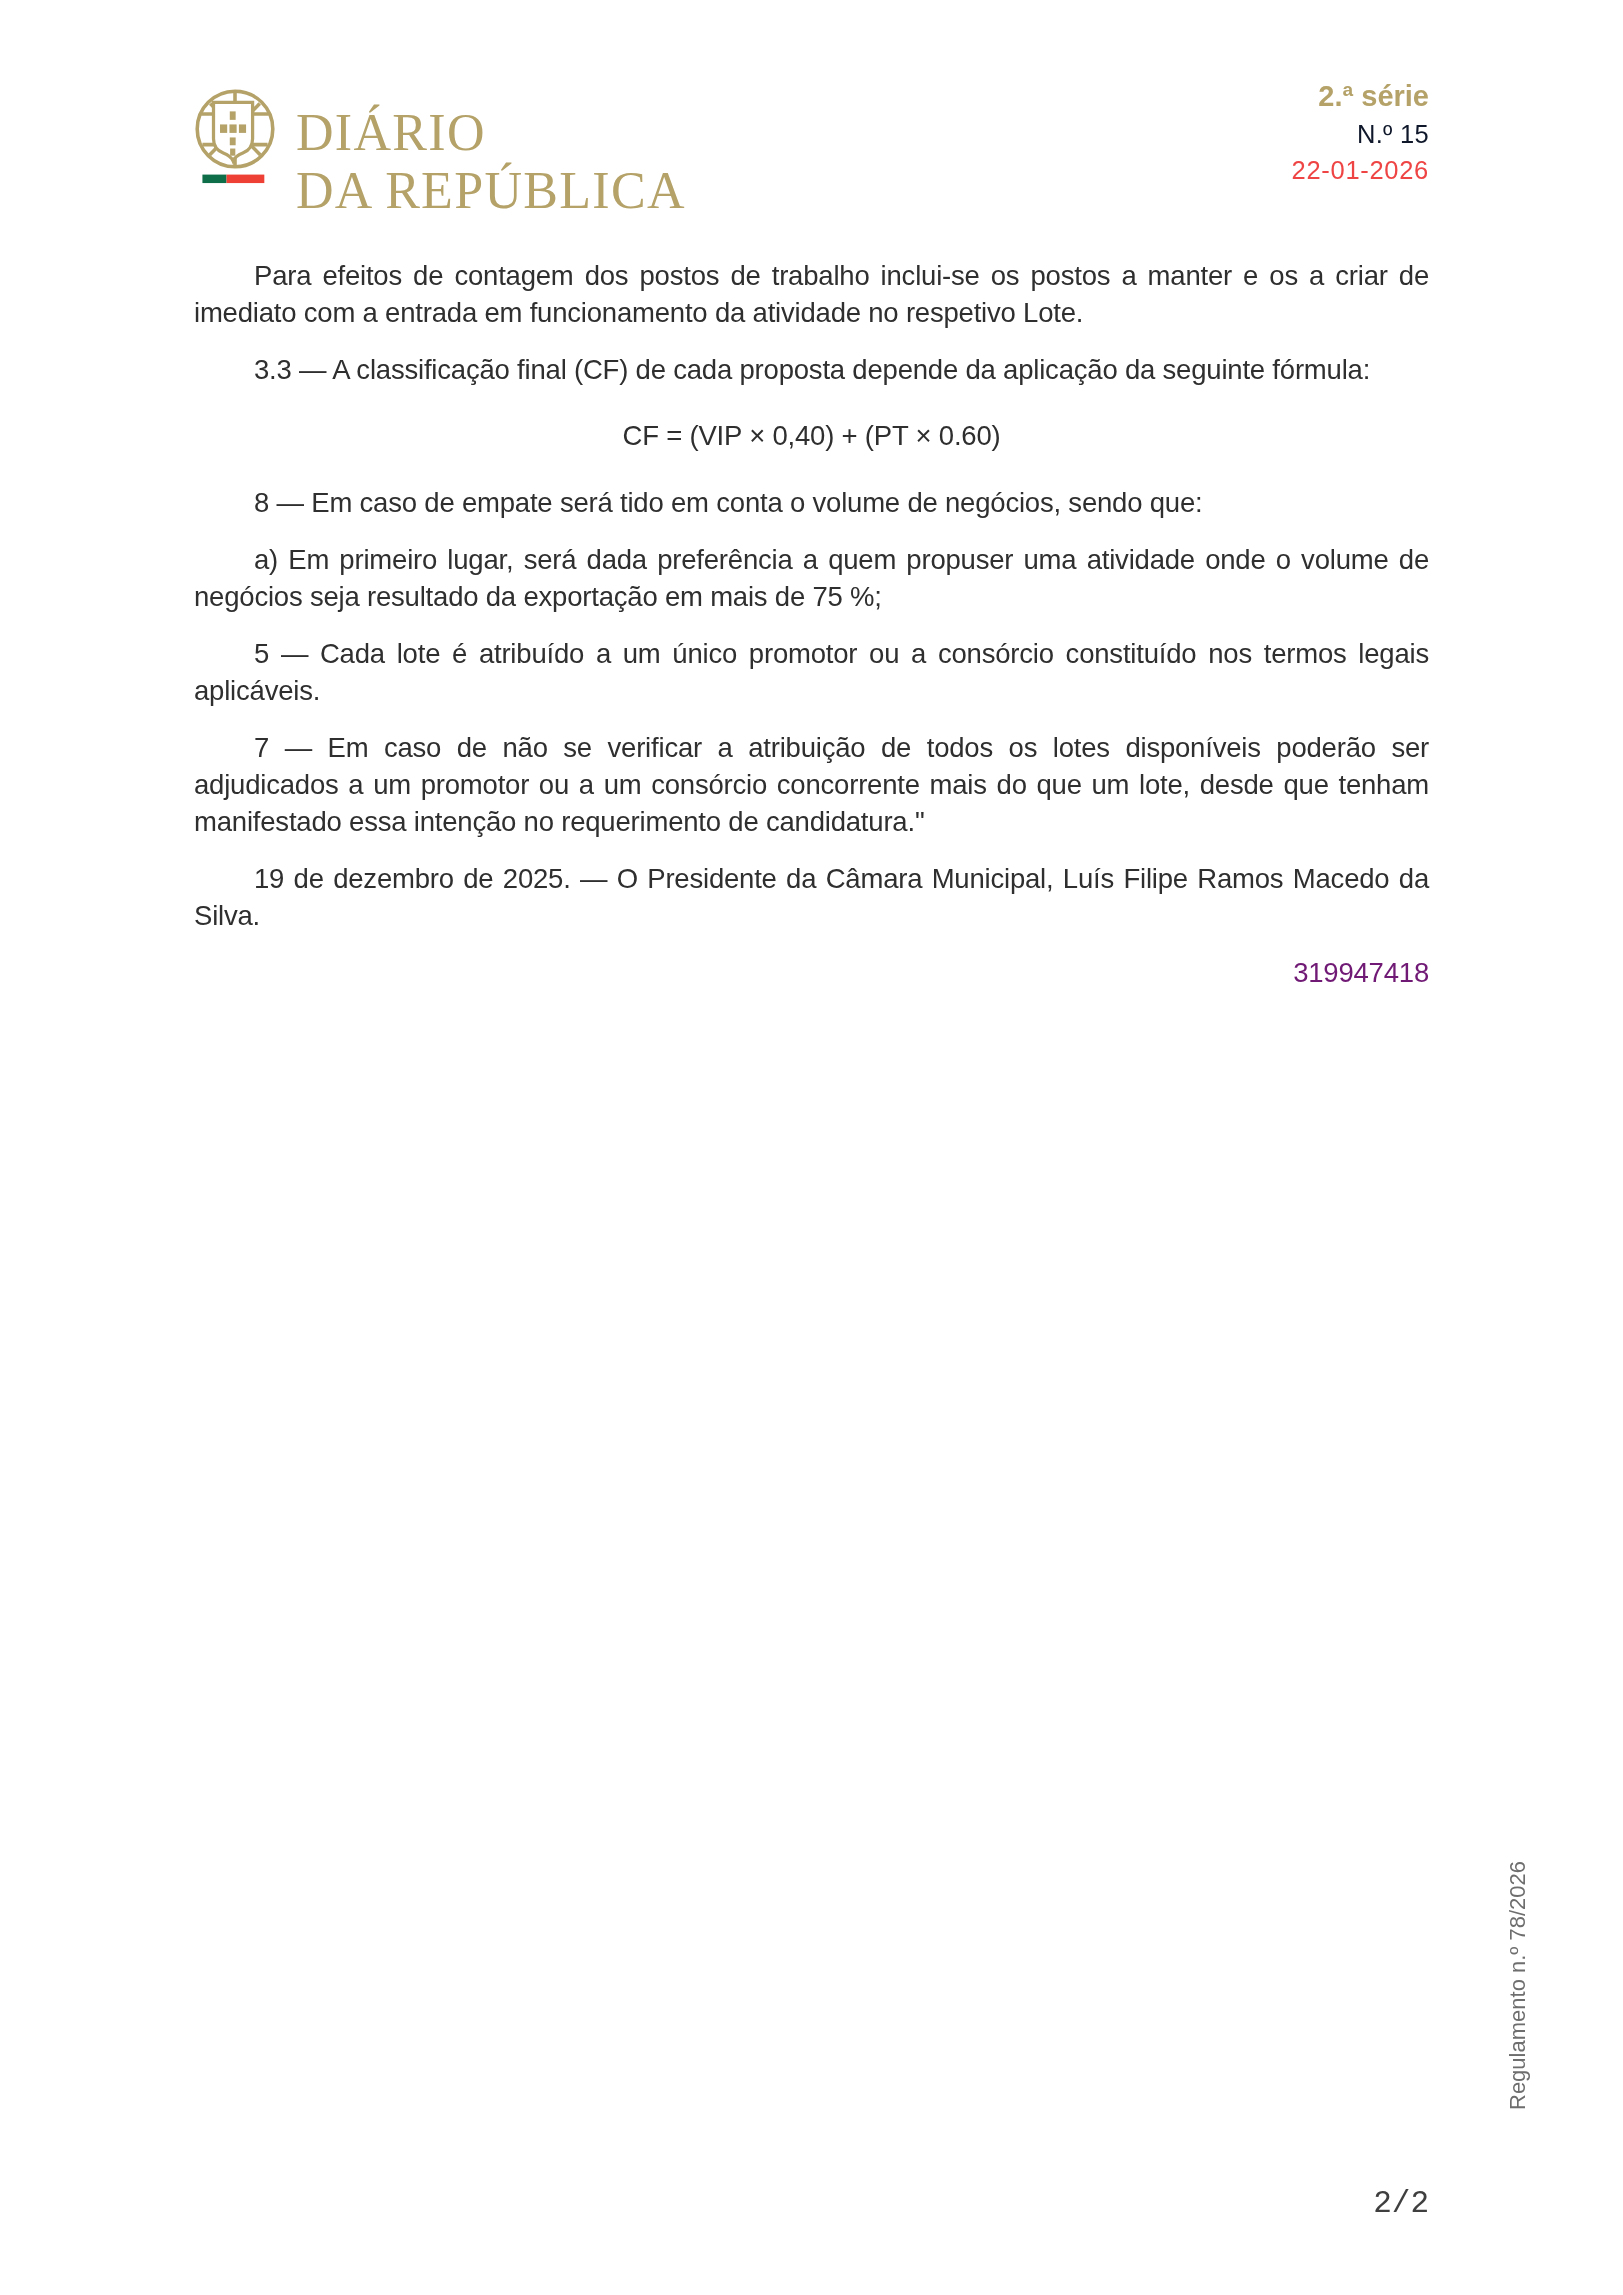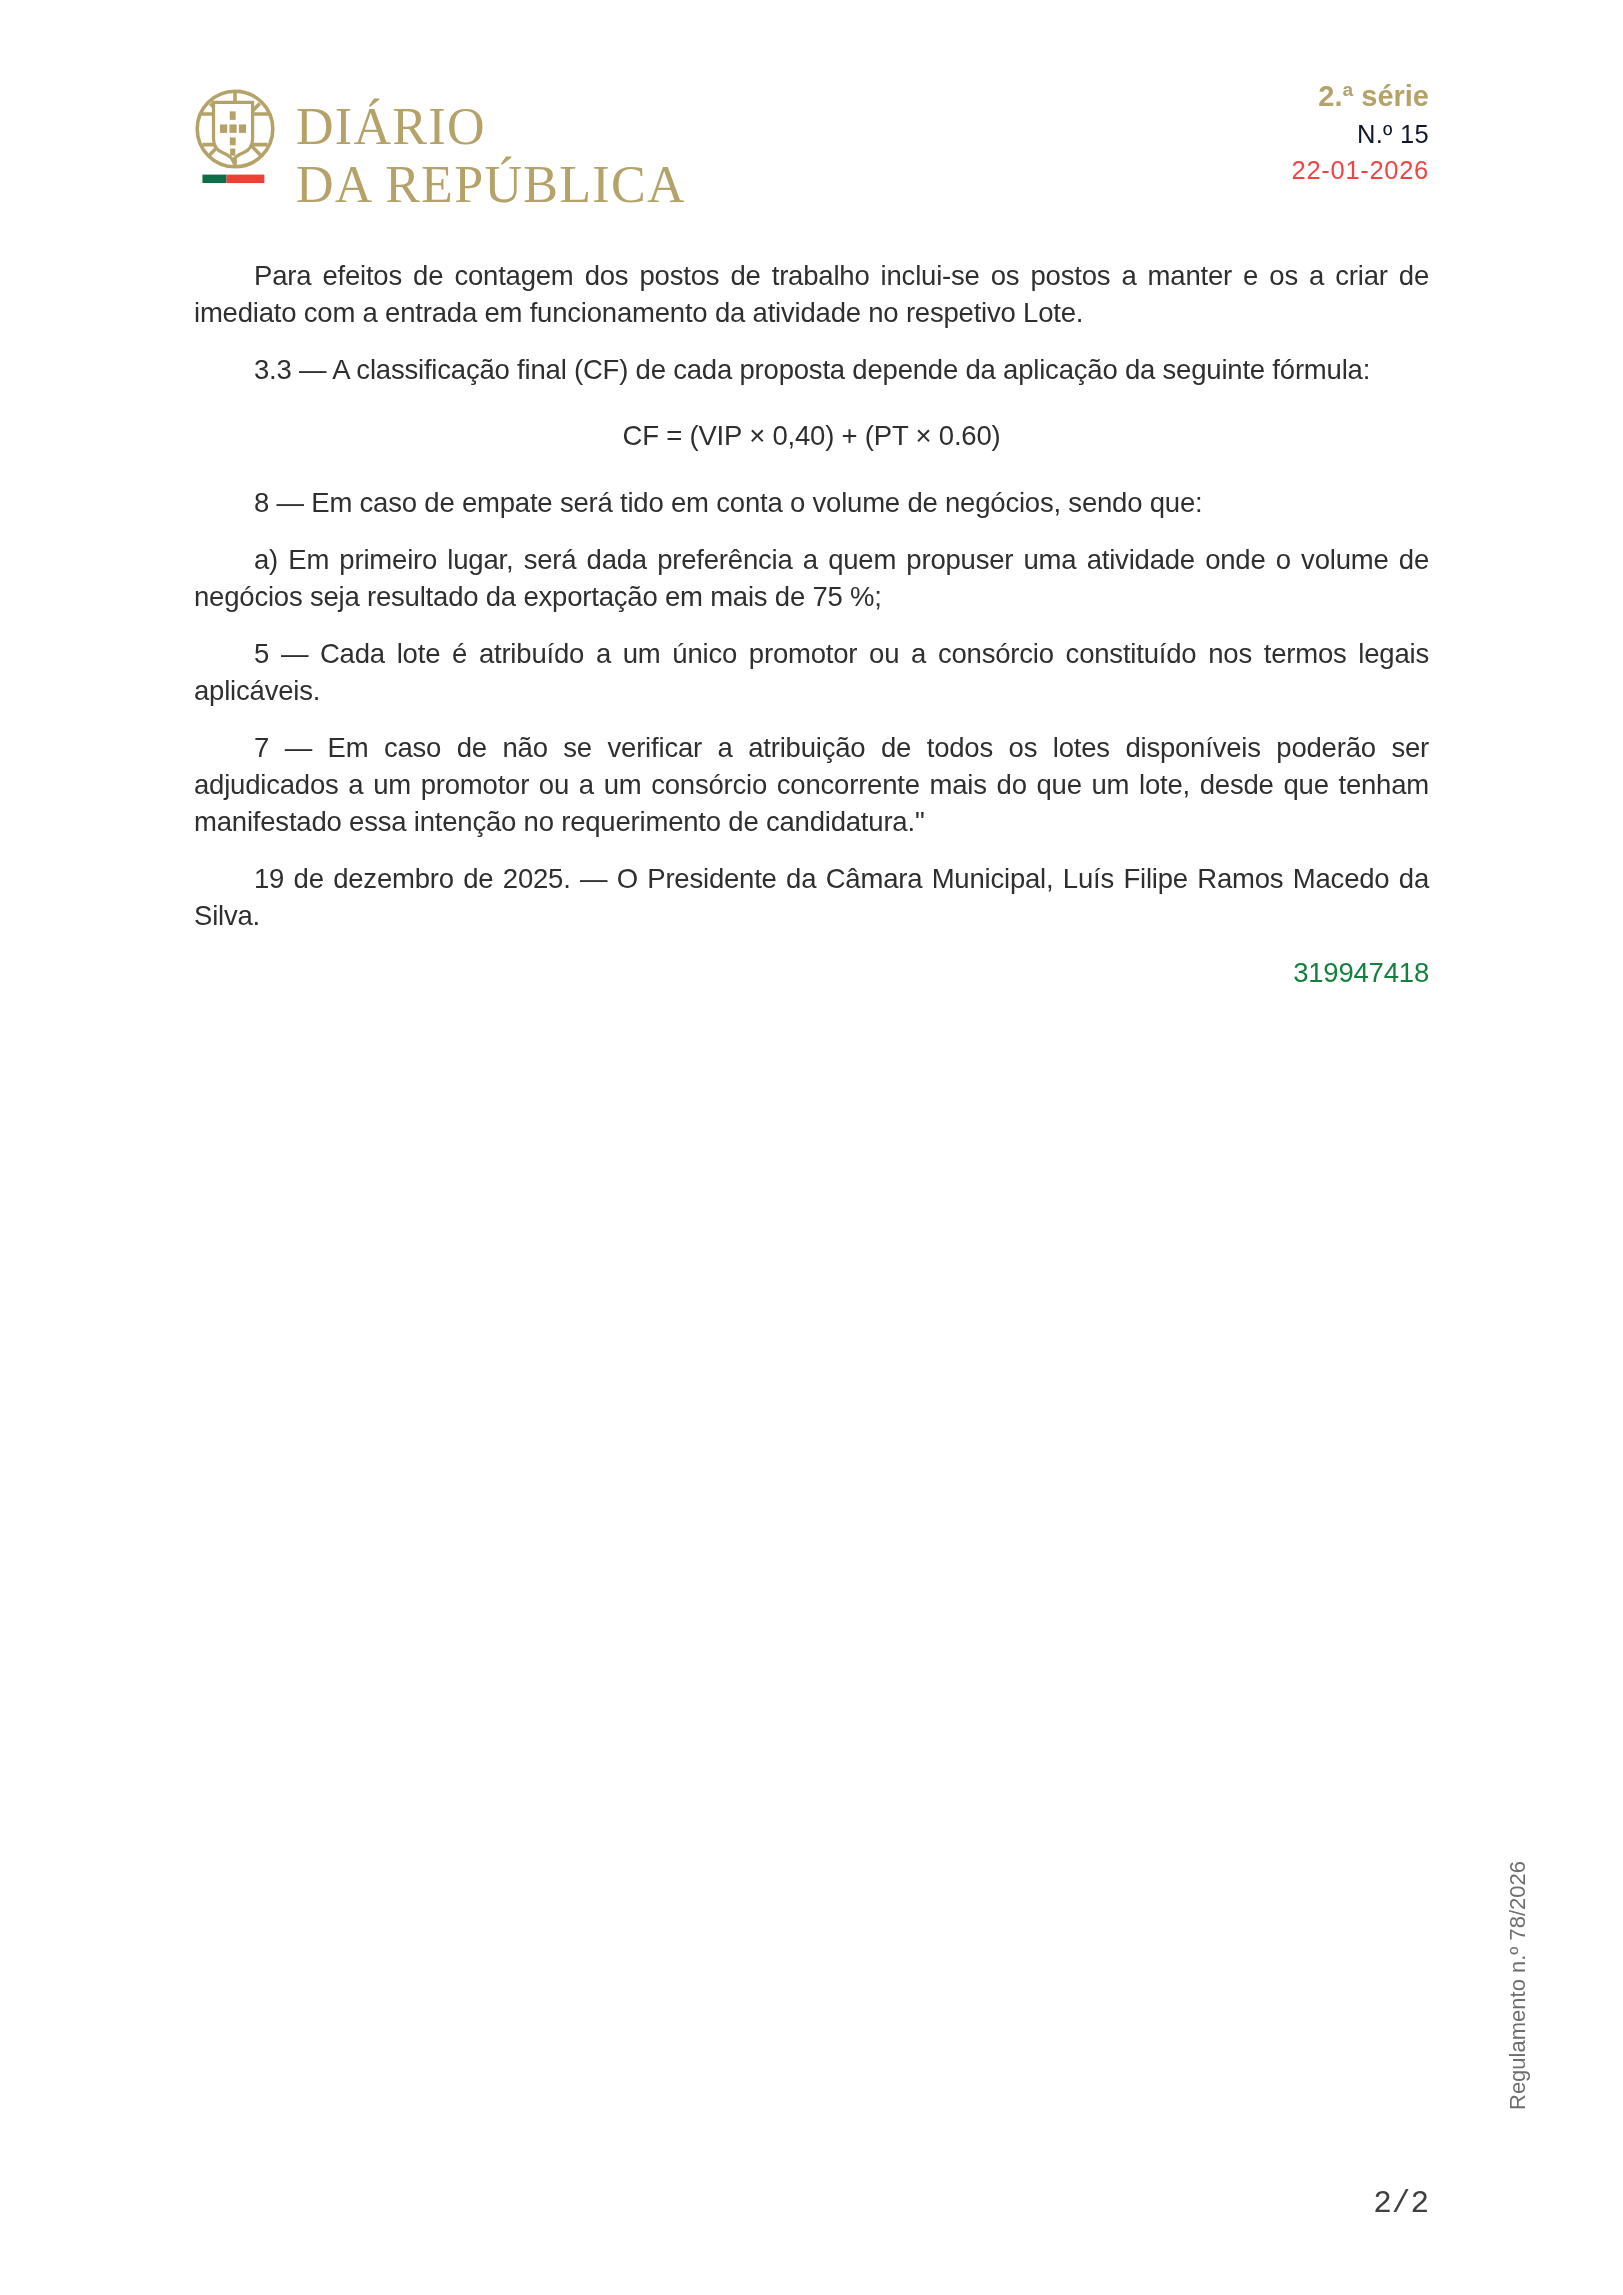--- a/index.html
+++ b/index.html
@@ -7,21 +7,21 @@
     position:relative;
     width:1623px;height:2295px;
     background:#ffffff;
     font-family:"Liberation Sans", sans-serif;
     overflow:hidden;
   }
 
   
   .crest{position:absolute;left:192px;top:84px;}
   .masthead-title{
-    position:absolute;left:296px;top:98px;
+    position:absolute;left:296px;top:104px;
     font-family:"Liberation Serif", serif;
     font-size:52px;line-height:58px;
     letter-spacing:1.3px;
     color:var(--gold);
     white-space:nowrap;
   }
 
   
   .header-meta{
     position:absolute;right:194px;top:81px;
@@ -43,21 +43,21 @@
   
   .doc-body{
     position:absolute;left:194px;top:257px;width:1235px;
     color:#2f2f2f;
     font-size:27.5px;line-height:37px;
     letter-spacing:-0.2px;
   }
   .doc-body p{margin:0 0 20px 0;}
   .doc-body p.body{text-align:justify;text-indent:60px;}
   .doc-body p.formula{text-align:center;text-indent:0;margin:29.4px 0 29.4px 0;}
-  .doc-body p.ref{text-align:right;text-indent:0;color:#15803d;margin-top:3.9px;}
+  .doc-body p.ref{text-align:right;text-indent:0;color:#701a75;margin-top:3.9px;}
 
   
   .side-label{
     position:absolute;left:1505px;top:2110px;
     transform:rotate(-90deg);transform-origin:0 0;
     font-size:22px;color:#6e6e6e;
     white-space:nowrap;
   }
 
   

